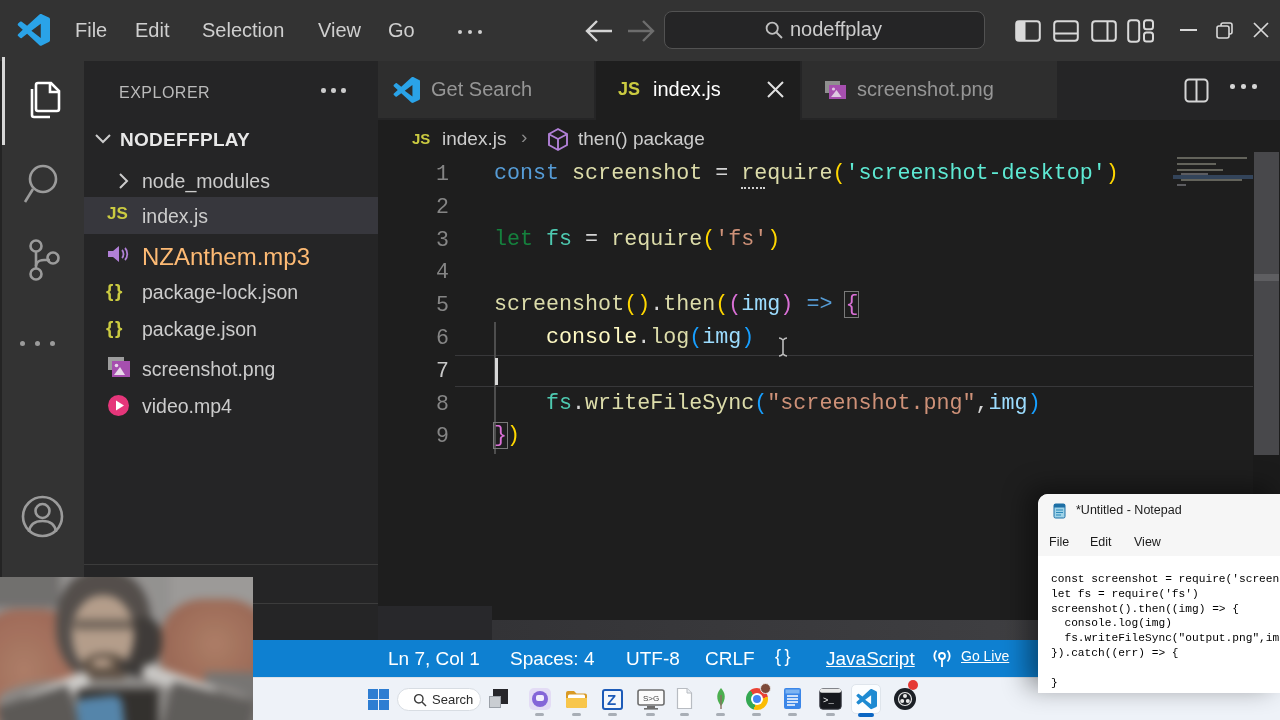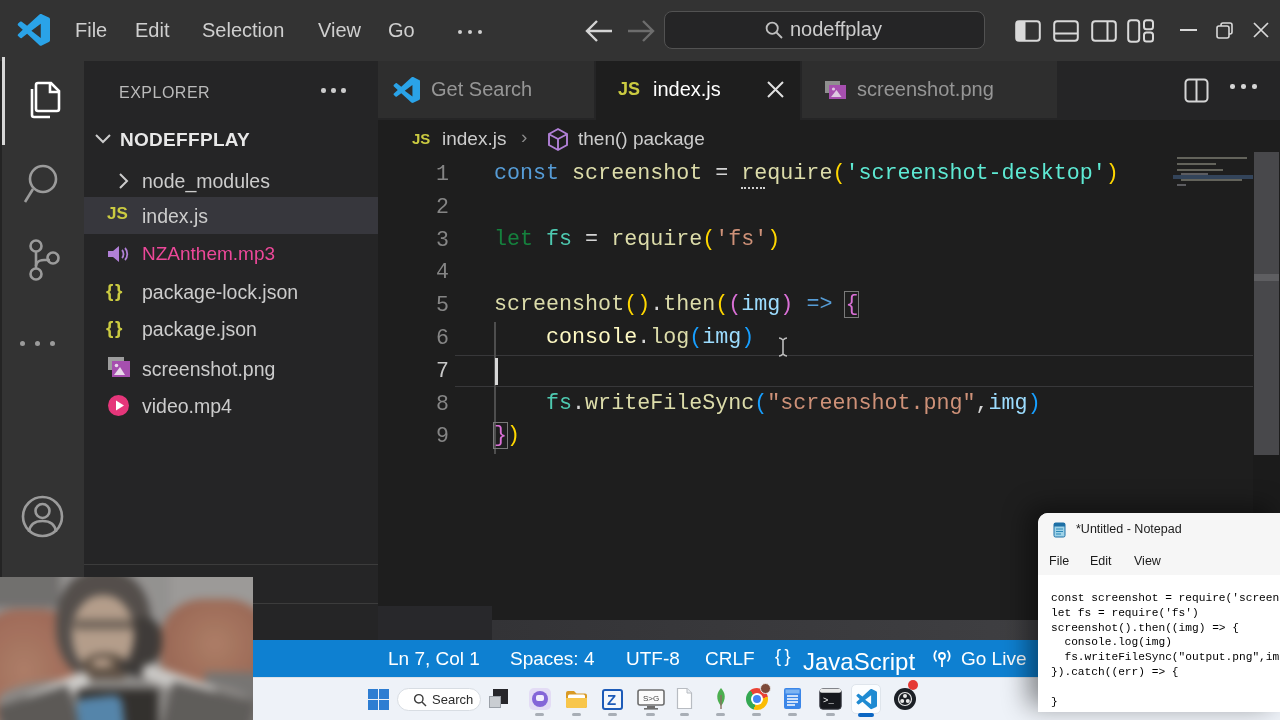--- a/index.html
+++ b/index.html
@@ -121,21 +121,21 @@
 <div class="abs" style="left:142px;top:170px;font-size:19.5px;color:#cccccc;">node_modules</div>
 
 <div class="abs" style="left:84px;top:197px;width:294px;height:37px;background:#37373d;"></div>
 <div class="abs" style="left:107px;top:204px;font-size:17px;font-weight:bold;color:#cbcb41;">JS</div>
 <div class="abs" style="left:142px;top:205px;font-size:19.5px;color:#cccccc;">index.js</div>
 
 <svg class="abs" style="left:106px;top:244px;" width="26" height="20" viewBox="0 0 26 20">
   <path d="M2 7 H7 L13 2 V18 L7 13 H2 Z" fill="#b180d7"></path>
   <path d="M16 6 C18 8 18 12 16 14 M19 4 C22 7 22 13 19 16" stroke="#b180d7" stroke-width="1.8" fill="none"></path>
 </svg>
-<div class="abs" style="left:142px;top:243px;font-size:19px;color:#ec4899;">NZAnthem.mp3</div>
+<div class="abs" style="left:142px;top:243px;font-size:24px;color:#fdba74;">NZAnthem.mp3</div>
 
 <div class="abs" style="left:106px;top:280px;font-size:19px;font-weight:bold;color:#cbcb41;">{ }</div>
 <div class="abs" style="left:142px;top:281px;font-size:19.5px;color:#cccccc;">package-lock.json</div>
 
 <div class="abs" style="left:106px;top:317px;font-size:19px;font-weight:bold;color:#cbcb41;">{ }</div>
 <div class="abs" style="left:142px;top:318px;font-size:19.5px;color:#cccccc;">package.json</div>
 
 <svg class="abs" style="left:107px;top:356px;" width="24" height="22" viewBox="0 0 24 22">
   <rect x="1" y="1" width="16" height="13" fill="#9d9d9d"></rect>
   <rect x="5" y="5" width="18" height="16" fill="#a64faf"></rect>
@@ -244,27 +244,27 @@
 
 <div class="abs" style="left:378px;top:606px;width:114px;height:34px;background:#28282b;"></div>
 <div class="abs" style="left:492px;top:620px;width:681px;height:20px;background:linear-gradient(90deg,#333336,#424245);"></div>
 
 <div class="abs" style="left:0;top:640px;width:1280px;height:37px;background:#0e80d1;"></div>
 <div class="abs" style="left:388px;top:648px;font-size:19px;color:#ffffff;">Ln 7, Col 1</div>
 <div class="abs" style="left:510px;top:648px;font-size:19px;color:#ffffff;">Spaces: 4</div>
 <div class="abs" style="left:626px;top:648px;font-size:19px;color:#ffffff;">UTF-8</div>
 <div class="abs" style="left:705px;top:648px;font-size:19px;color:#ffffff;">CRLF</div>
 <div class="abs" style="left:775px;top:646px;font-size:18px;color:#ffffff;">{ }</div>
-<div class="abs" style="left:803px;top:648px;font-size:24px;color:#ffffff;">JavaScript</div>
+<div class="abs" style="left:826px;top:648px;font-size:19px;color:#ffffff;text-decoration:underline;">JavaScript</div>
 <svg class="abs" style="left:931px;top:647px;" width="22" height="22" viewBox="0 0 22 22">
   <circle cx="11" cy="9" r="3" fill="none" stroke="#ffffff" stroke-width="1.8"></circle>
   <path d="M5.5 14.5 a8 8 0 0 1 0 -11 M16.5 3.5 a8 8 0 0 1 0 11" stroke="#ffffff" stroke-width="1.8" fill="none"></path>
   <path d="M11 12 V20" stroke="#ffffff" stroke-width="1.8"></path>
 </svg>
-<div class="abs" style="left:961px;top:648px;font-size:19px;color:#ffffff;">Go Live</div>
+<div class="abs" style="left:961px;top:648px;font-size:14px;color:#ffffff;text-decoration:underline;">Go Live</div>
 
 <div class="abs" style="left:0;top:677px;width:1280px;height:43px;background:#eef2f8;border-top:1px solid #dde2e9;"></div>
 
 <svg class="abs" style="left:368px;top:689px;" width="21" height="21" viewBox="0 0 21 21">
   <rect x="0" y="0" width="10" height="10" fill="#2d7dd2"></rect>
   <rect x="11" y="0" width="10" height="10" fill="#2d7dd2"></rect>
   <rect x="0" y="11" width="10" height="10" fill="#2d7dd2"></rect>
   <rect x="11" y="11" width="10" height="10" fill="#2d7dd2"></rect>
 </svg>
 
@@ -343,21 +343,21 @@
 <div class="abs" style="left:572px;top:713px;width:9px;height:3px;border-radius:2px;background:#a8aeb6;"></div>
 <div class="abs" style="left:608px;top:713px;width:9px;height:3px;border-radius:2px;background:#a8aeb6;"></div>
 <div class="abs" style="left:646px;top:713px;width:9px;height:3px;border-radius:2px;background:#a8aeb6;"></div>
 <div class="abs" style="left:680px;top:713px;width:9px;height:3px;border-radius:2px;background:#a8aeb6;"></div>
 <div class="abs" style="left:716px;top:713px;width:9px;height:3px;border-radius:2px;background:#a8aeb6;"></div>
 <div class="abs" style="left:752px;top:713px;width:9px;height:3px;border-radius:2px;background:#a8aeb6;"></div>
 <div class="abs" style="left:788px;top:713px;width:9px;height:3px;border-radius:2px;background:#a8aeb6;"></div>
 <div class="abs" style="left:826px;top:713px;width:9px;height:3px;border-radius:2px;background:#a8aeb6;"></div>
 <div class="abs" style="left:858px;top:713px;width:16px;height:3.5px;border-radius:2px;background:#0b66c3;"></div>
 
-<div class="abs" id="notepad" style="left:1038px;top:513px;width:242px;height:199px;background:#ffffff;border-radius:10px 0 0 0;box-shadow:-10px -6px 26px rgba(0,0,0,0.45);overflow:hidden;">
+<div class="abs" id="notepad" style="left:1038px;top:494px;width:242px;height:199px;background:#ffffff;border-radius:10px 0 0 0;box-shadow:-10px -6px 26px rgba(0,0,0,0.45);overflow:hidden;">
   <div style="position:absolute;left:0;top:0;width:242px;height:62px;background:#f6f6f6;"></div>
   <svg style="position:absolute;left:15px;top:9px;" width="13" height="16" viewBox="0 0 13 16">
     <rect x="1" y="1" width="11" height="14" rx="1.5" fill="#9fd3e8" stroke="#1d6fa5" stroke-width="1"></rect>
     <rect x="1" y="1" width="11" height="3.5" fill="#1d6fa5"></rect>
     <path d="M3 7 H10 M3 9.5 H10 M3 12 H8" stroke="#2b87b8" stroke-width="1"></path>
   </svg>
   <div style="position:absolute;left:38px;top:9px;font-size:12.5px;color:#1b1b1b;">*Untitled - Notepad</div>
   <div style="position:absolute;left:11px;top:41px;font-size:12.5px;color:#1b1b1b;">File</div>
   <div style="position:absolute;left:52px;top:41px;font-size:12.5px;color:#1b1b1b;">Edit</div>
   <div style="position:absolute;left:96px;top:41px;font-size:12.5px;color:#1b1b1b;">View</div>

